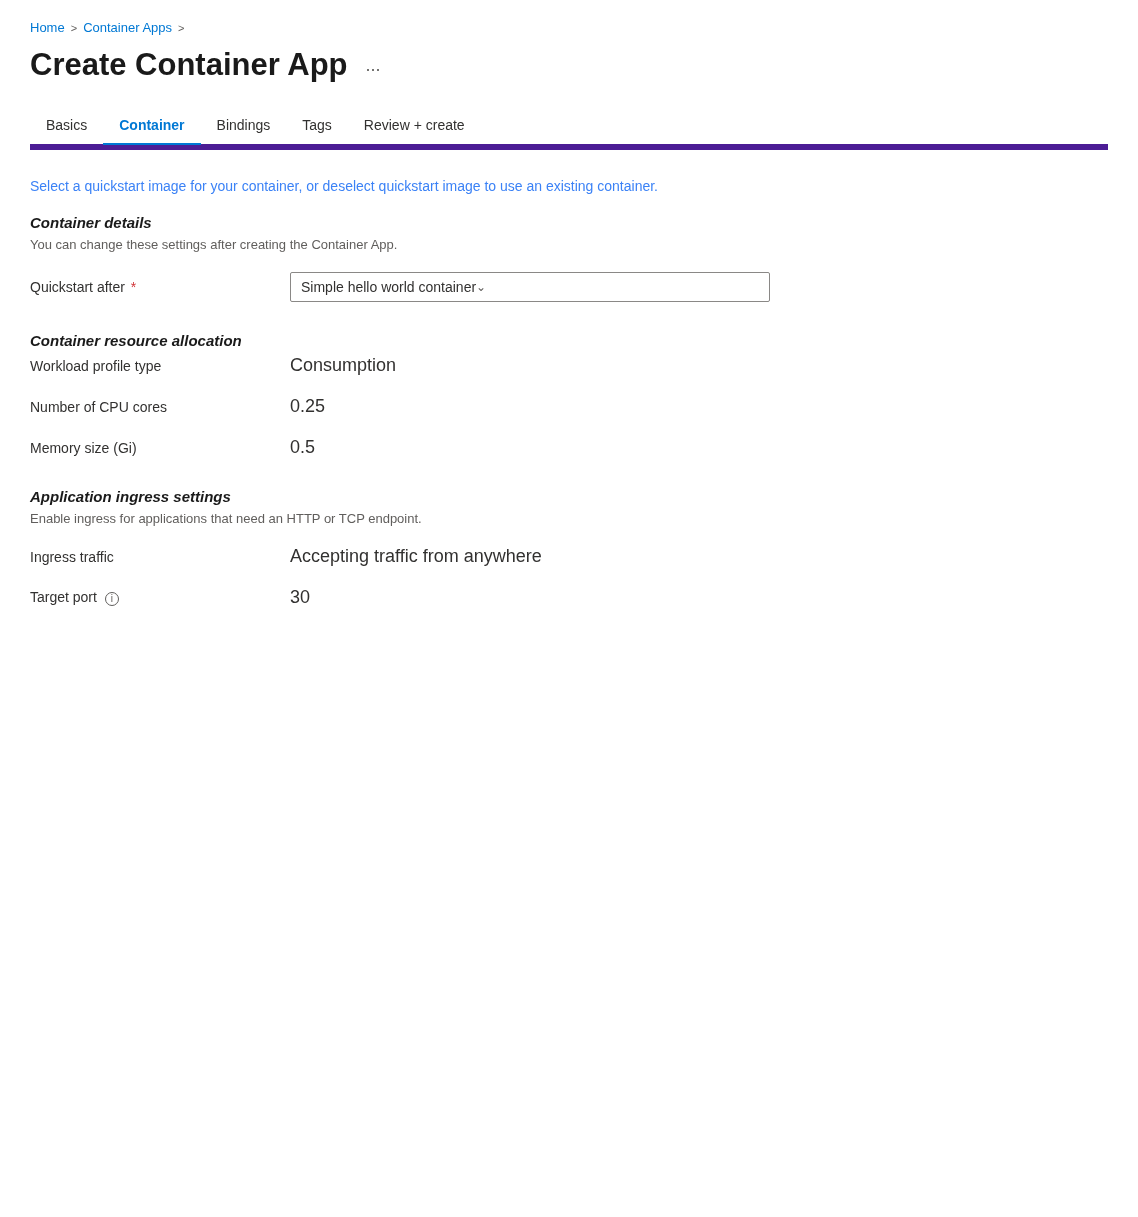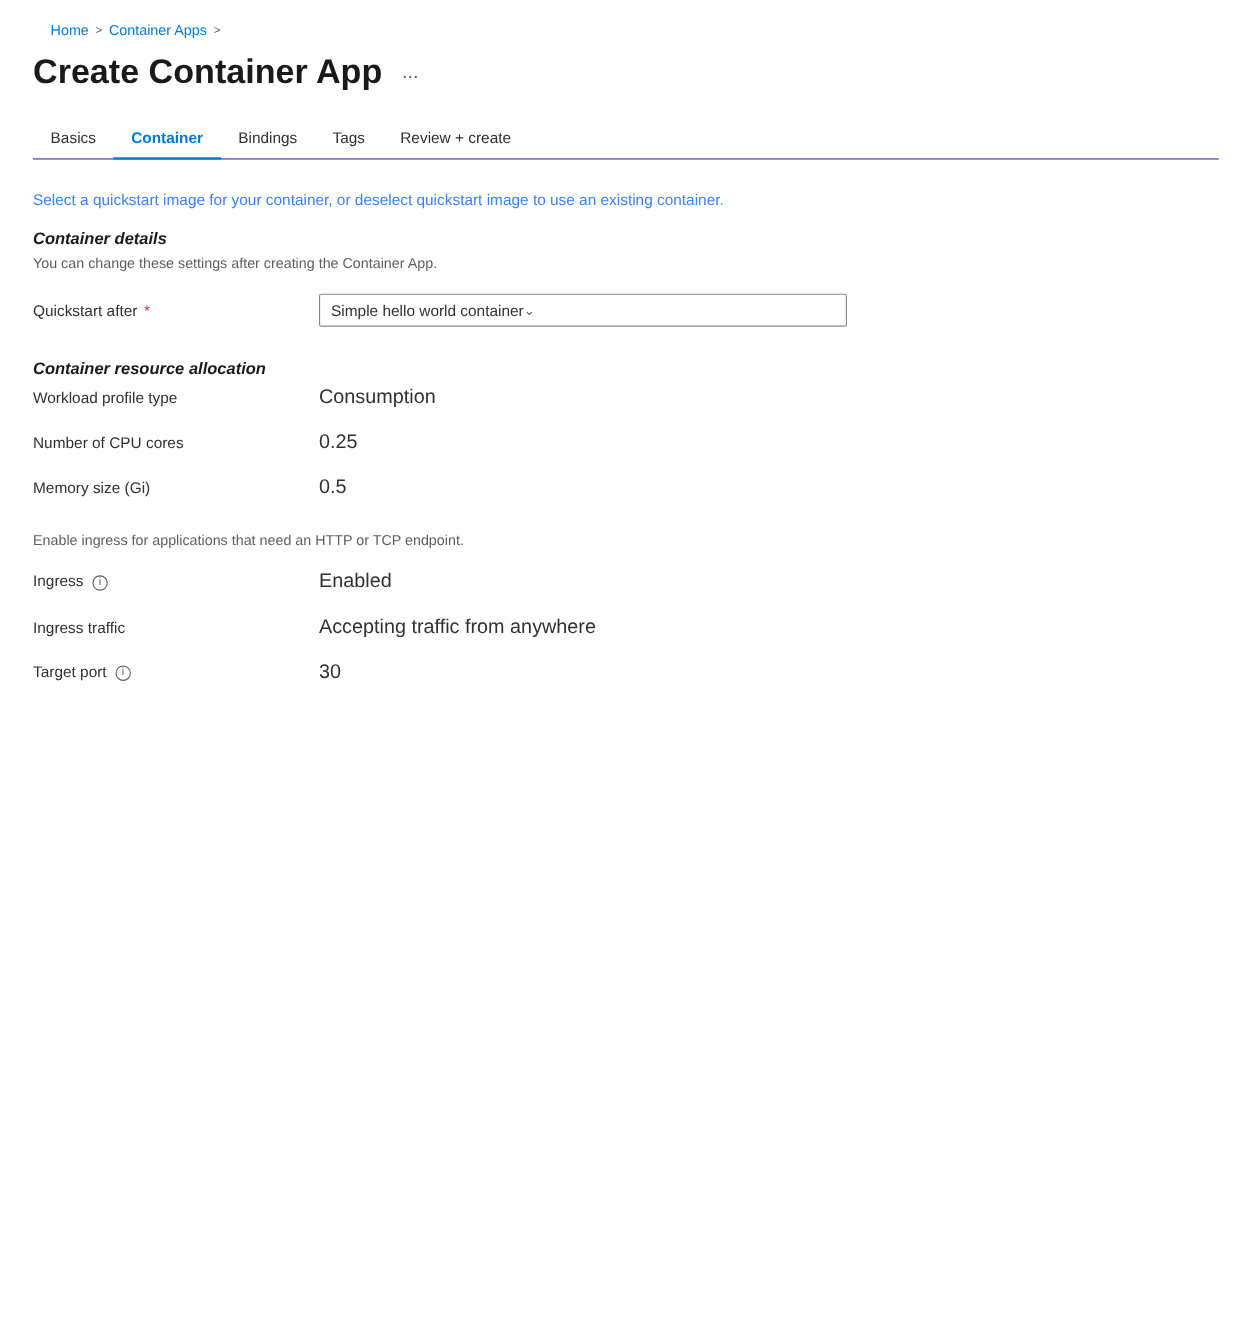--- a/index.html
+++ b/index.html
@@ -11,21 +11,20 @@
       padding: 20px 30px;
     }
 
     
     .breadcrumb {
       display: flex;
       align-items: center;
       gap: 6px;
       margin-bottom: 12px;
       font-size: 13px;
-      margin-left: 16px;
     }
     .breadcrumb-link {
       color: #0078d4;
       text-decoration: none;
       cursor: pointer;
     }
     .breadcrumb-separator {
       color: #605e5c;
       font-size: 11px;
     }
@@ -48,21 +47,21 @@
       cursor: pointer;
       color: #605e5c;
       font-size: 18px;
       padding: 2px 6px;
       border-radius: 2px;
     }
 
     
     .tabs {
       display: flex;
-      border-bottom: 1px solid #4c1d95;
+      border-bottom: 6px solid #4c1d95;
       margin-bottom: 28px;
       gap: 0;
     }
     .tab {
       padding: 10px 16px;
       cursor: pointer;
       font-size: 14px;
       color: #323130;
       border-bottom: 2px solid transparent;
       margin-bottom: -1px;
@@ -240,29 +239,23 @@
       <div class="field-value">0.25</div>
     </div>
 
     <div class="field-row">
       <div class="field-label">Memory size (Gi)</div>
       <div class="field-value">0.5</div>
     </div>
   </div>
 
   <div class="section-block">
+    <div class="section-title">Application ingress settings</div>
     <div class="section-subtitle">Enable ingress for applications that need an HTTP or TCP endpoint.</div>
 
-    <div class="field-row">
-      <div class="field-label">
-        <span>Ingress</span>
-        <span class="info-icon">i</span>
-      </div>
-      <div class="field-value">Enabled</div>
-    </div>
 
     <div class="field-row">
       <div class="field-label">Ingress traffic</div>
       <div class="field-value">Accepting traffic from anywhere</div>
     </div>
 
     <div class="field-row">
       <div class="field-label">
         <span>Target port</span>
         <span class="info-icon">i</span>

